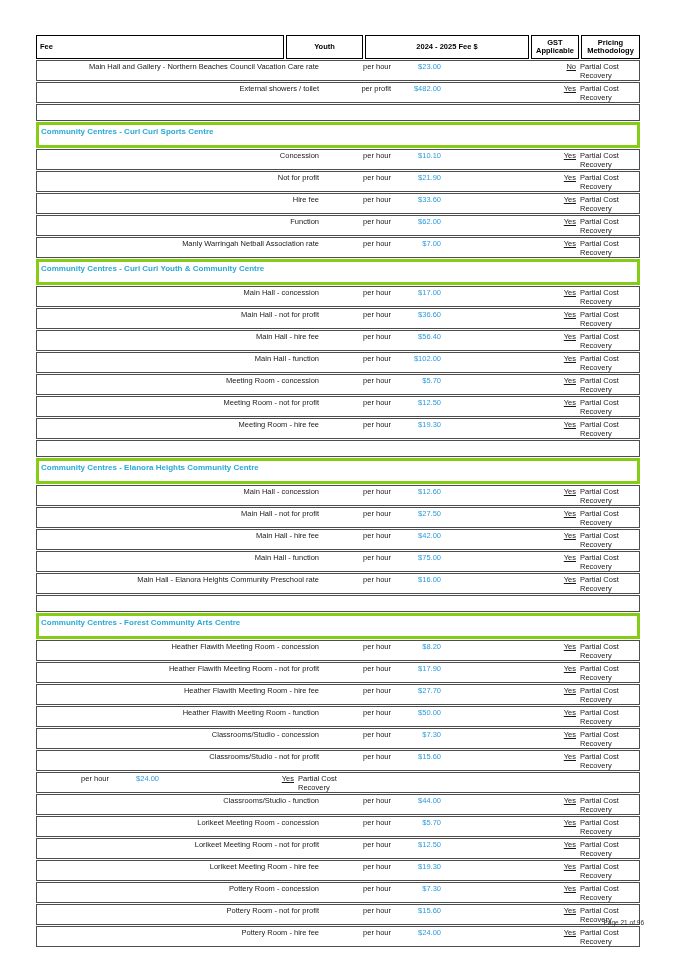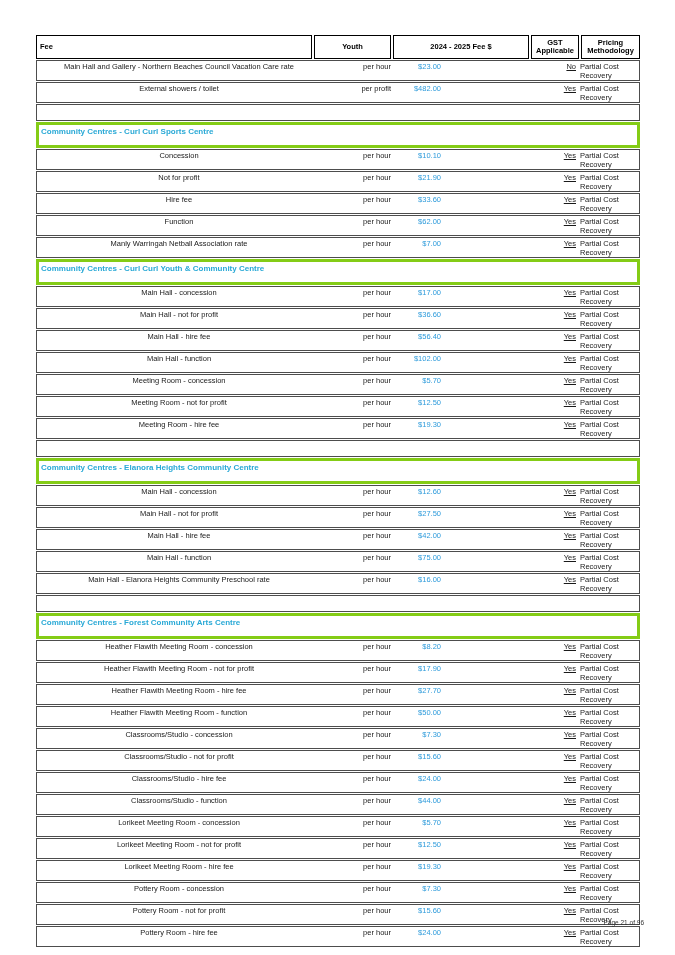--- a/index.html
+++ b/index.html
@@ -8,29 +8,29 @@
 
   .fee-table{position:absolute;left:36px;top:35px;width:604px;}
 
   
   .header-row{display:flex;gap:2px;margin-bottom:1px;}
   .h-cell{border:1.5px solid #000;box-sizing:border-box;height:24px;
           font-size:7.5px;line-height:8.5px;font-weight:bold;color:#000;
           display:flex;align-items:center;justify-content:center;text-align:center;}
   .h-fee{flex:1;justify-content:flex-start;text-align:left;padding-left:3px;}
   .h-units{width:77px;}
-  .h-amt{width:136px;}
+  .h-amt{width:164px;}
   .h-gst{width:48px;}
   .h-pricing{width:59px;}
 
   
   .row{display:flex;border:1px solid #4d4d4d;box-sizing:border-box;margin-bottom:1px;
        min-height:20px;font-size:7.5px;line-height:9px;color:#1a1a1a;}
   .c{box-sizing:border-box;padding-top:1px;}
-  .c-fee{flex:1;padding-left:2px;text-align:center;}
+  .c-fee{flex:1;padding-left:2px;text-align:right;}
   .c-units{width:77px;text-align:right;padding-right:5px;}
   .c-amt{width:136px;text-align:right;padding-right:91px;color:var(--value-color,#2e9bdb);}
   .c-gst{width:48px;text-align:right;padding-right:4px;text-decoration:underline;}
   .c-pricing{width:59px;padding-right:2px;}
 
   .section{border:3px solid #84cc16;box-sizing:border-box;height:26px;margin-bottom:1px;
            padding:2px 0 0 2px;font-size:8px;font-weight:bold;line-height:10px;
            color:var(--accent-color,#29a9d6);}
   .spacer{border:1px solid #4d4d4d;box-sizing:border-box;height:17px;margin-bottom:1px;background:#fff;}
 
@@ -258,21 +258,20 @@
 
   <div class="row">
     <div class="c c-fee">Classrooms/Studio - not for profit</div>
     <div class="c c-units">per hour</div>
     <div class="c c-amt">$15.60</div>
     <div class="c c-gst">Yes</div>
     <div class="c c-pricing">Partial Cost Recovery</div>
   </div>
 
   <div class="row">
-    <div class="c c-fee">Classrooms/Studio - hire fee</div>
     <div class="c c-units">per hour</div>
     <div class="c c-amt">$24.00</div>
     <div class="c c-gst">Yes</div>
     <div class="c c-pricing">Partial Cost Recovery</div>
   </div>
 
   <div class="row">
     <div class="c c-fee">Classrooms/Studio - function</div>
     <div class="c c-units">per hour</div>
     <div class="c c-amt">$44.00</div>

